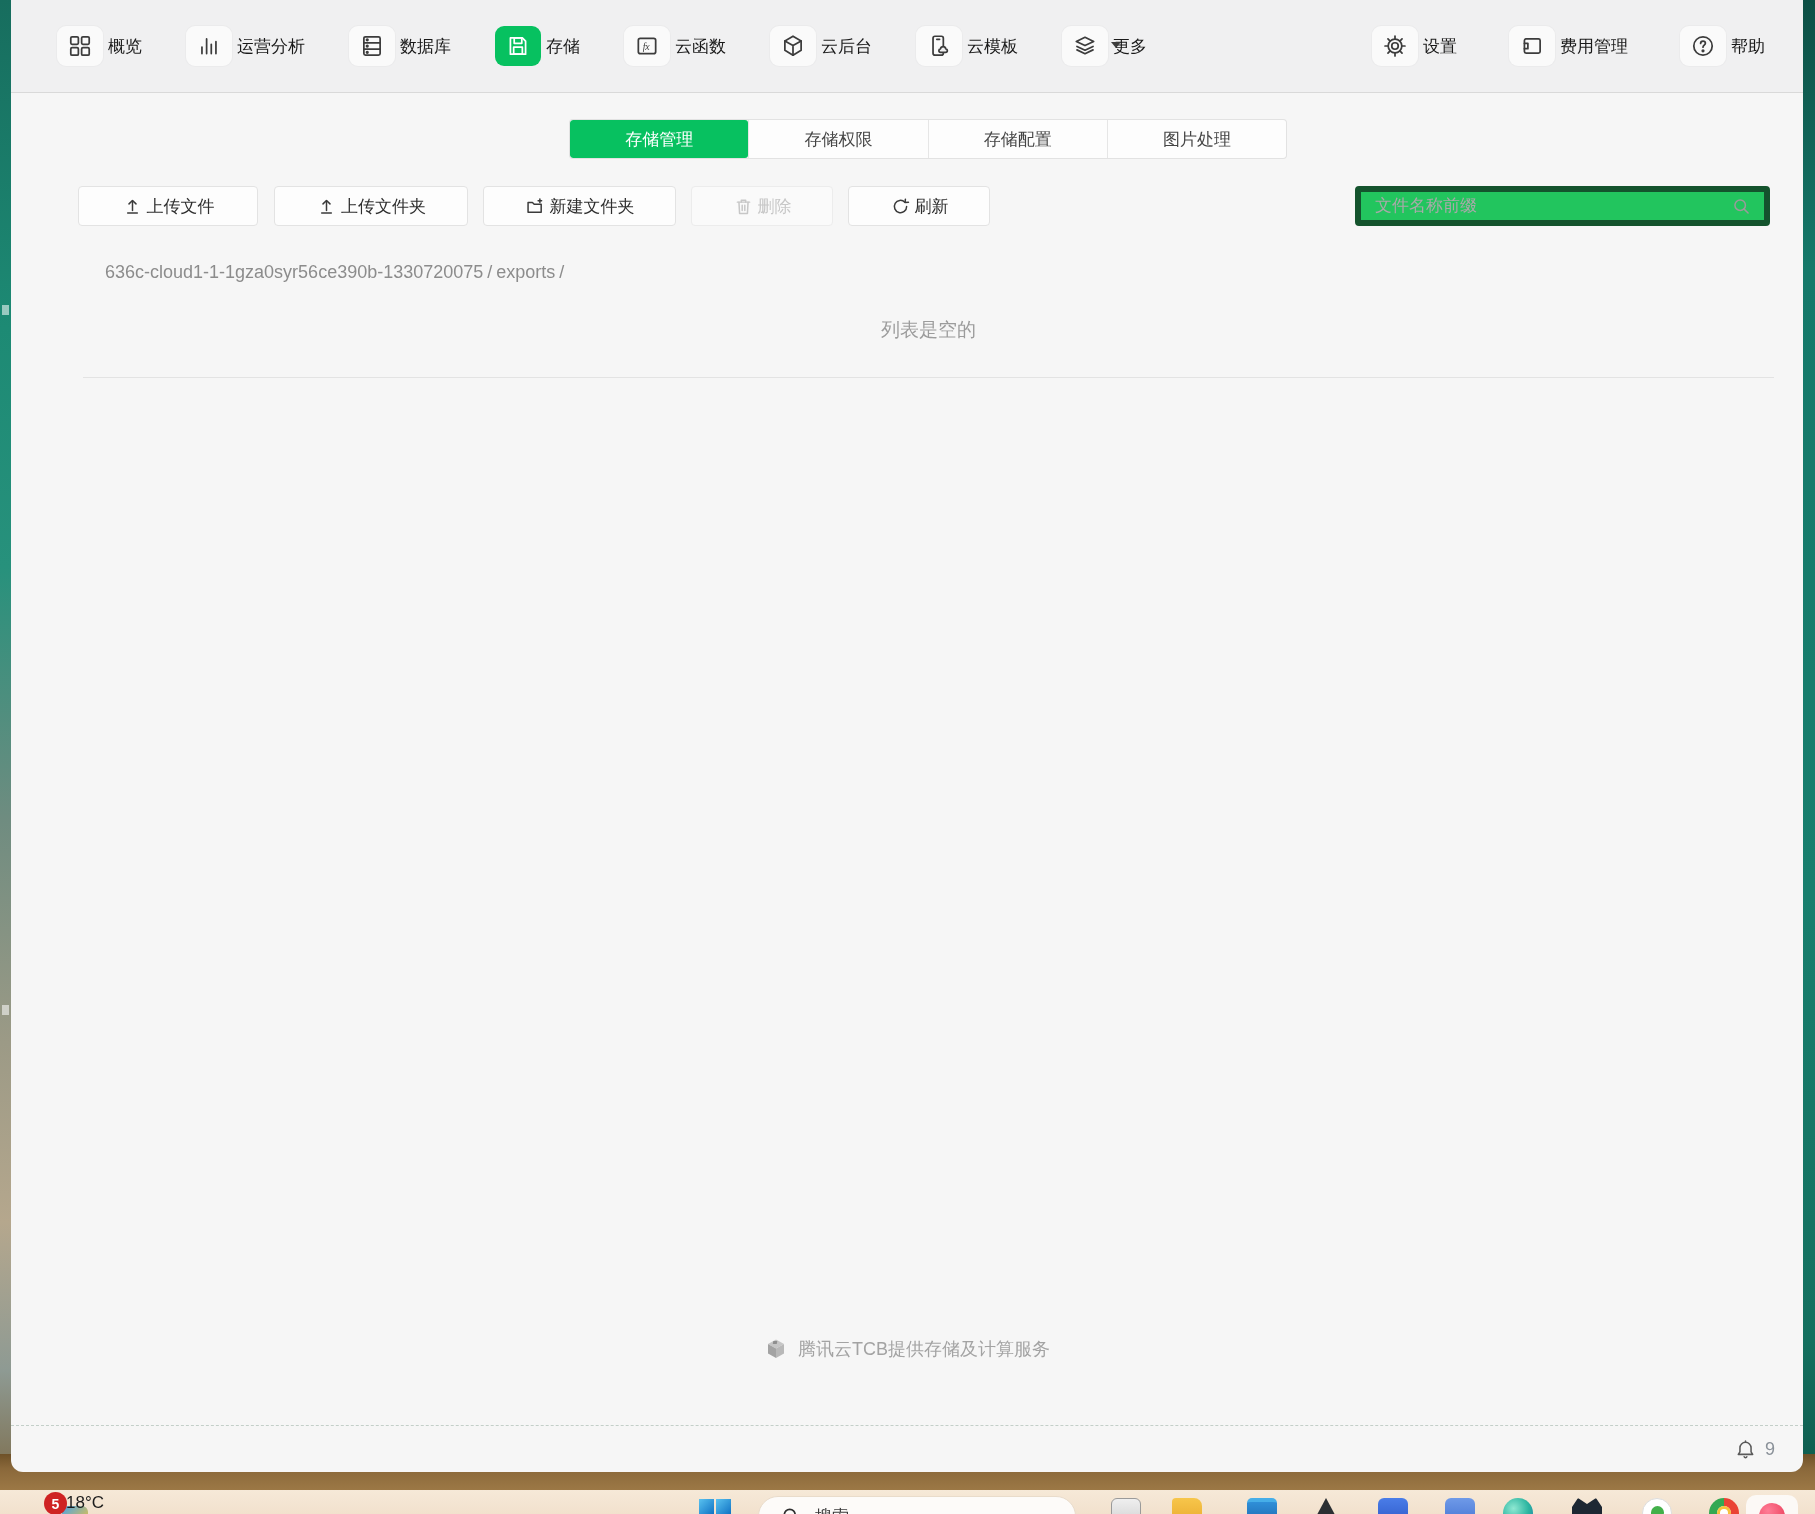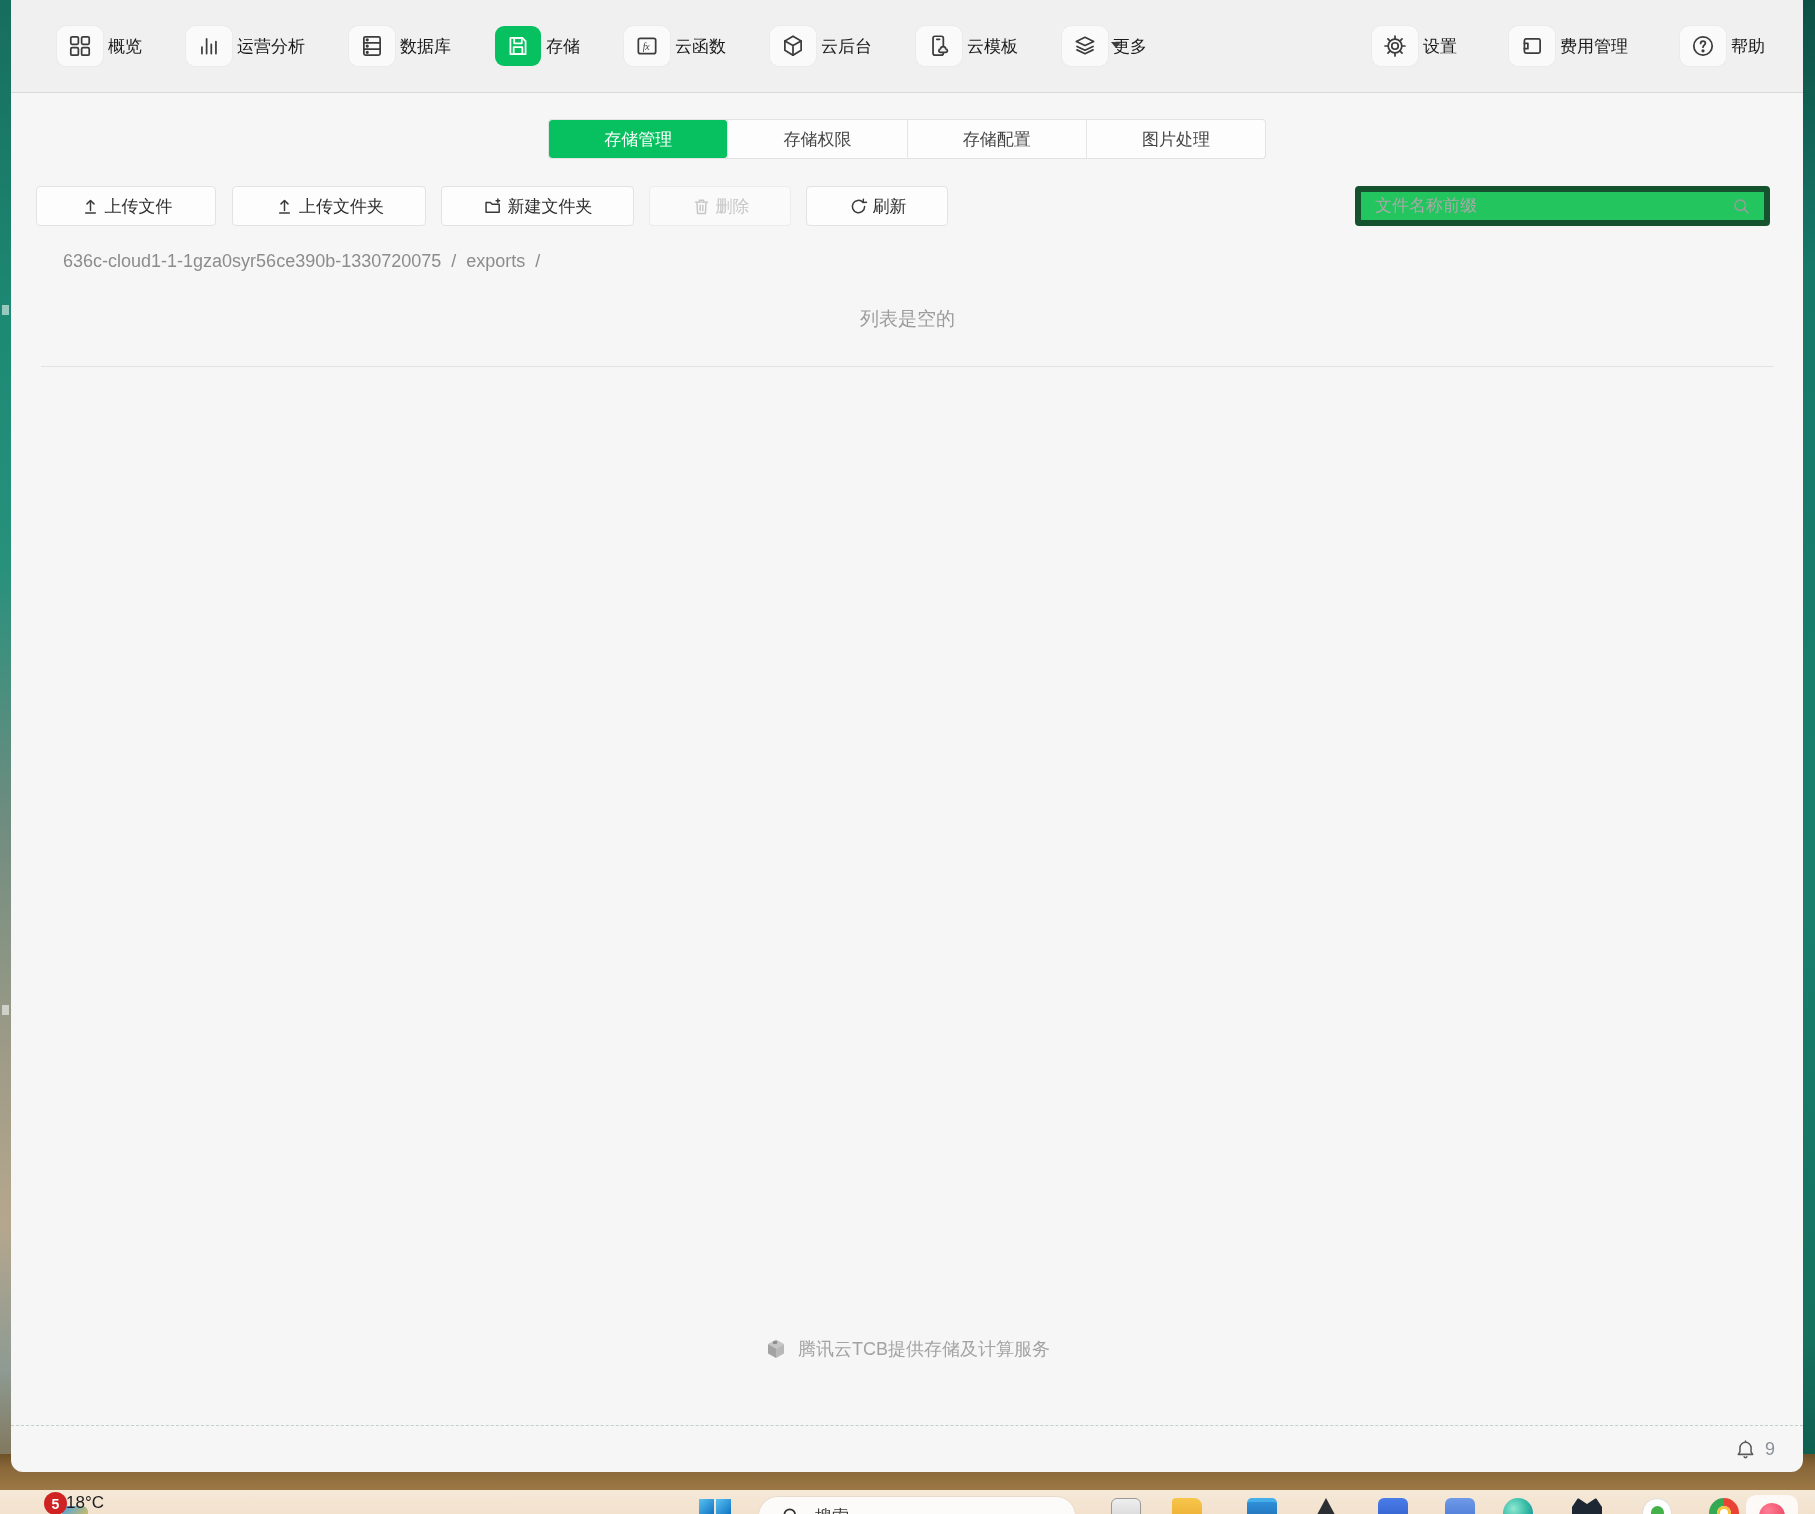--- a/index.html
+++ b/index.html
@@ -46,21 +46,21 @@
   }
   .tb-btn.active { background:#07c160; box-shadow:none; }
   .tb-btn svg { stroke:#3c3c3c; fill:none; stroke-width:1.6; stroke-linecap:round; stroke-linejoin:round; }
   .tb-btn.active svg { stroke:#ffffff; }
   .tb-label { font-size:17px; color:#191919; white-space:nowrap; }
   .caret-down {
     position:absolute; right:-13px; top:16px; width:0; height:0;
     border-left:5px solid transparent; border-right:5px solid transparent; border-top:6px solid #3c3c3c;
   }
   
-  .content { flex:1; position:relative; }
+  .content { flex:1; position:relative;padding-left:42px; }
   
   .tabs {
     width:716px; margin:27px auto 0; display:flex; height:38px;
     border-radius:3px; overflow:hidden; box-shadow:0 0 0 1px #e2e2e2; background:#fdfdfd;
   }
   .tab {
     flex:1; display:flex; align-items:center; justify-content:center;
     font-size:17px; color:#454545; border-left:1px solid #e6e6e6; cursor:pointer;
   }
   .tab:first-child { border-left:none; }
@@ -85,21 +85,21 @@
     width:415px; height:40px; background:#22c55e; border:6px solid #14532d; border-radius:4px;
     display:flex; align-items:center; padding:0 12px 0 14px;
   }
   .searchbox input {
     flex:1; border:none; outline:none; background:transparent;
     font-size:17px; color:#333; font-family:inherit;
   }
   .searchbox input::placeholder { color:#a9a9a9; }
   .searchbox svg { stroke:#9b9b9b; fill:none; stroke-width:1.7; stroke-linecap:round; }
   
-  .breadcrumb { margin:25px 0 0 52px; font-size:18px; color:#8c8c8c; display:flex; gap:10px; }
+  .breadcrumb { margin:36px 0 0 52px; font-size:18px; color:#8c8c8c; display:flex; gap:4px; }
   .crumb { cursor:pointer; }
   
   .table-head {
     margin:34px 29px 0 30px; height:42px; display:flex; align-items:center;
     border-bottom:1px solid #e3e3e3; font-size:18px; color:#8f8f8f;
   }
   .col-check { width:22px; height:22px; border:1px solid #dcdcdc; border-radius:4px; background:#fbfbfb; flex:none; cursor:pointer; }
   .col-name { width:545px; padding-left:147px; }
   .col-id { width:337px; color:#595959; font-weight:bold; }
   .col-size { width:330px; }

